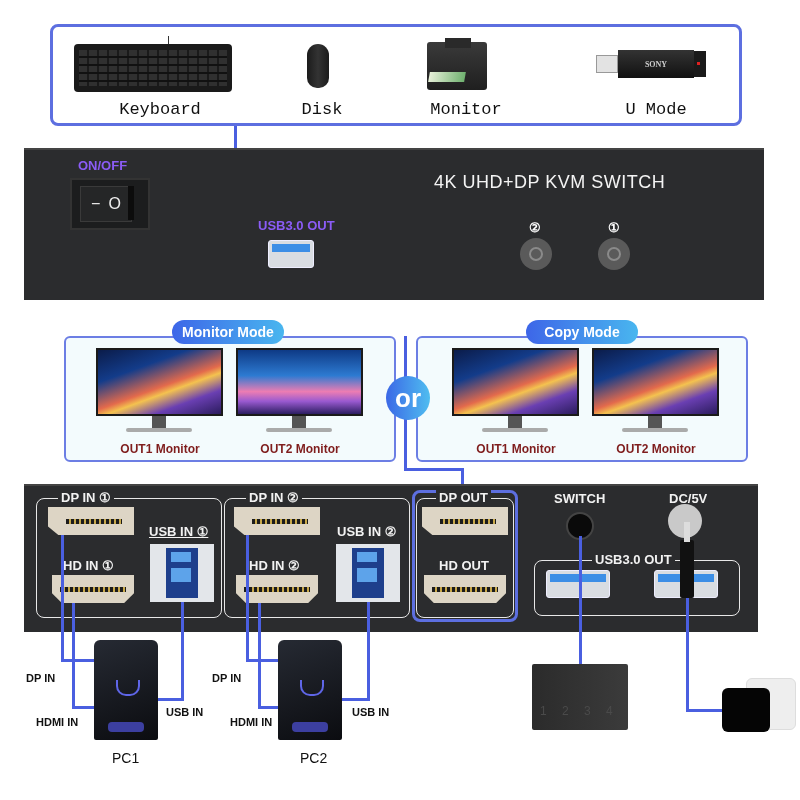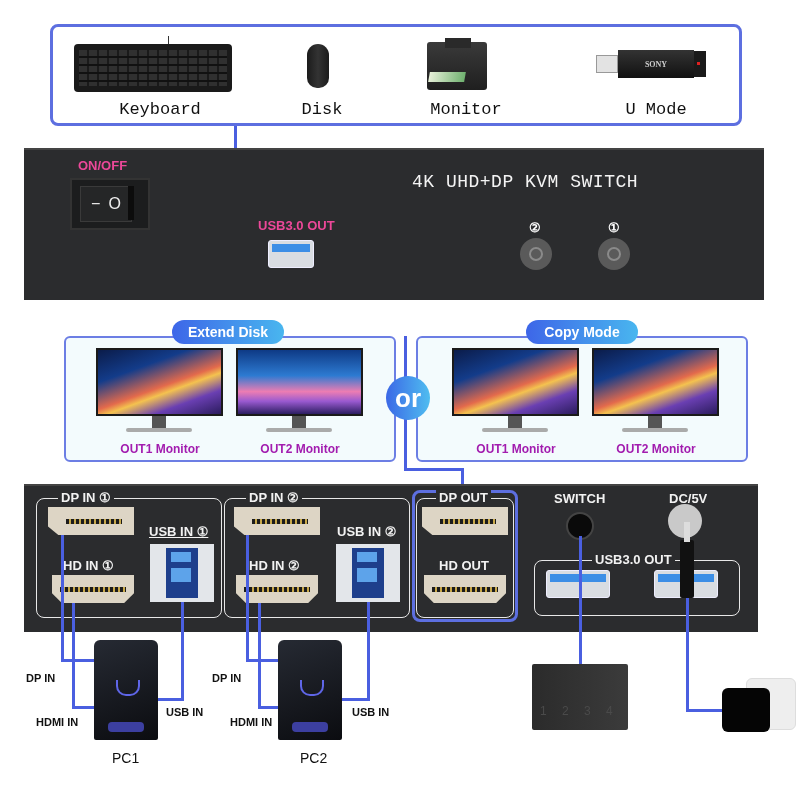--- a/index.html
+++ b/index.html
@@ -4,40 +4,40 @@
 <style>
   html, body { margin:0; padding:0; background:#ffffff; }
   body { width:800px; height:800px; position:relative; overflow:hidden; font-family:"Liberation Sans", sans-serif; }
   .abs { position:absolute; }
   .wire { position:absolute; background:#4a5fe0; }
   
   .periph-box { left:50px; top:24px; width:692px; height:102px; border:3px solid #5d6fe0; border-radius:8px; box-sizing:border-box; background:#fff; }
   .periph-label { font-size:17px; color:#111; position:absolute; top:100px; text-align:center; width:120px;font-family:Liberation Mono, monospace; }
   
   .front { left:24px; top:148px; width:740px; height:150px; background:#2b2c2e; border-top:2px solid #444; }
-  .lbl-w { color:#ec4899; font-weight:bold; position:absolute; }
+  .lbl-w { color:#8b5cf6; font-weight:bold; position:absolute; }
   .title { font-size:18px; color:#f4f4f4; letter-spacing:0.5px; }
   .rocker-outer { left:70px; top:178px; width:76px; height:48px; background:#1c1d1e; border:2px solid #333; }
   .rocker-inner { left:80px; top:186px; width:50px; height:34px; background:#252627; border:1px solid #3a3a3a; color:#eee; font-size:16px; display:flex; align-items:center; justify-content:center; gap:8px; }
   .rocker-edge { left:128px; top:186px; width:6px; height:34px; background:#0c0c0c; }
   .usb-a { background:#d9dde2; border-radius:3px; border:1px solid #eef; }
   .usb-a .blue { position:absolute; left:3px; top:3px; right:3px; height:8px; background:#3c8ee6; }
   .btn-round { width:32px; height:32px; border-radius:50%; background:#5a5a5a; display:flex; align-items:center; justify-content:center; }
   .btn-round span { width:10px; height:10px; border-radius:50%; border:2px solid #8a8a8a; }
   .num-lbl { color:#fff; font-size:13px; font-weight:bold; }
   
   .mode-box { top:336px; height:126px; border:2px solid #6c7ee4; border-radius:6px; background:#f3fbfd; box-sizing:border-box; }
   .mode-pill { height:24px; border-radius:12px; background:linear-gradient(90deg,#3d66e8,#49b6ef); color:#fff; font-weight:bold; font-size:14px; display:flex; align-items:center; justify-content:center; }
   .monitor { position:absolute; width:127px; height:88px; }
   .screen { position:absolute; left:0; top:0; width:127px; height:68px; background:#0c1a3a; border:2px solid #1a1a1a; box-sizing:border-box; overflow:hidden; }
   .screen.a { background:linear-gradient(160deg,#0b1c4a 0%,#133c8a 30%,#e36a4c 55%,#f4c24f 62%,#6a3fb2 78%,#2b1c5e 100%); }
   .screen.b { background:linear-gradient(180deg,#0e3a86 0%,#2d7ad1 40%,#ec7db3 65%,#9a5ad0 80%,#2c1e62 100%); }
   .stand { position:absolute; left:56px; top:68px; width:14px; height:12px; background:#555; }
   .base { position:absolute; left:30px; top:80px; width:66px; height:4px; background:#aaa; border-radius:2px; }
-  .mon-lbl { font-size:12px; font-weight:bold; color:#a21caf; position:absolute; width:140px; text-align:center; }
+  .mon-lbl { font-size:12px; font-weight:bold; color:#7f1d1d; position:absolute; width:140px; text-align:center; }
   .or-badge { left:386px; top:376px; width:44px; height:44px; border-radius:50%; background:linear-gradient(90deg,#3b68e6,#4fbdf0); color:#fff; font-size:26px; font-weight:bold; display:flex; align-items:center; justify-content:center; }
   
   .back { left:24px; top:484px; width:734px; height:146px; background:#2b2c2e; border-top:2px solid #444; }
   .group { border:1.5px solid #e8e8e8; border-radius:8px; box-sizing:border-box; }
   .port-lbl { color:#f2f2f2; font-weight:bold; font-size:13px; position:absolute; background:#2b2c2e; padding:0 3px; white-space:nowrap; }
   .dp-port { background:#ddd5c5; clip-path:polygon(0 0,100% 0,100% 100%,12% 100%,0 70%); }
   .hd-port { background:#ddd5c5; clip-path:polygon(0 0,100% 0,100% 65%,88% 100%,12% 100%,0 65%); }
   .pins { position:absolute; height:5px; background:repeating-linear-gradient(90deg,#1c1c1c 0 3px,#c9a94a 3px 5px); }
   .usbb { background:#e3e6ea; }
   .usbb-in { position:absolute; left:8px; top:4px; width:30px; height:40px; background:#1e3f8c; }
@@ -94,38 +94,38 @@
 
 <div class="abs front"></div>
 <div class="lbl-w" style="left:78px;top:158px;font-size:13px;">ON/OFF</div>
 <div class="abs rocker-outer"></div>
 <div class="abs rocker-inner">
   <span>−</span>
   <span>O</span>
 </div>
 <div class="abs rocker-edge"></div>
 
-<div class="abs title" style="left:412px;top:172px;font-family:Liberation Mono, monospace;">4K UHD+DP KVM SWITCH</div>
+<div class="abs title" style="left:434px;top:172px;">4K UHD+DP KVM SWITCH</div>
 
 <div class="lbl-w" style="left:258px;top:218px;font-size:13px;">USB3.0 OUT</div>
 <div class="abs usb-a" style="left:268px;top:240px;width:44px;height:26px;">
     <div class="blue"></div>
   </div>
 
 <div class="abs num-lbl" style="left:529px;top:220px;">②</div>
 <div class="abs btn-round" style="left:520px;top:238px;">
     <span></span>
   </div>
 <div class="abs num-lbl" style="left:608px;top:220px;">①</div>
 <div class="abs btn-round" style="left:598px;top:238px;">
     <span></span>
   </div>
 
 <div class="abs mode-box" style="left:64px;width:332px;"></div>
-<div class="abs mode-pill" style="left:172px;top:320px;width:112px;">Extend Disk</div>
+<div class="abs mode-pill" style="left:172px;top:320px;width:112px;">Monitor Mode</div>
 <div class="monitor" style="left:96px;top:348px;">
     <div class="screen a"></div>
     <div class="stand"></div>
     <div class="base"></div>
   </div>
 <div class="monitor" style="left:236px;top:348px;">
     <div class="screen b"></div>
     <div class="stand"></div>
     <div class="base"></div>
   </div>

